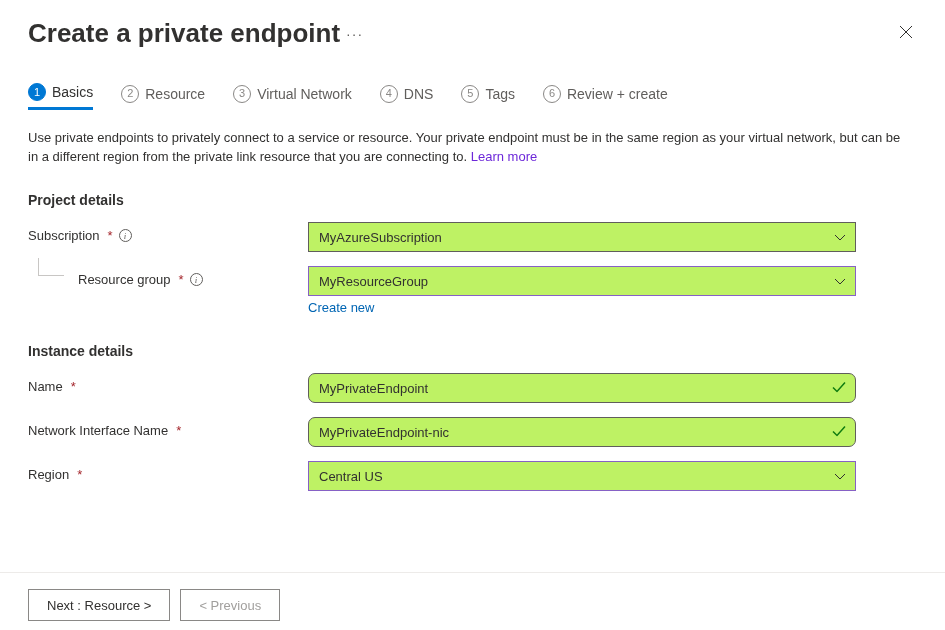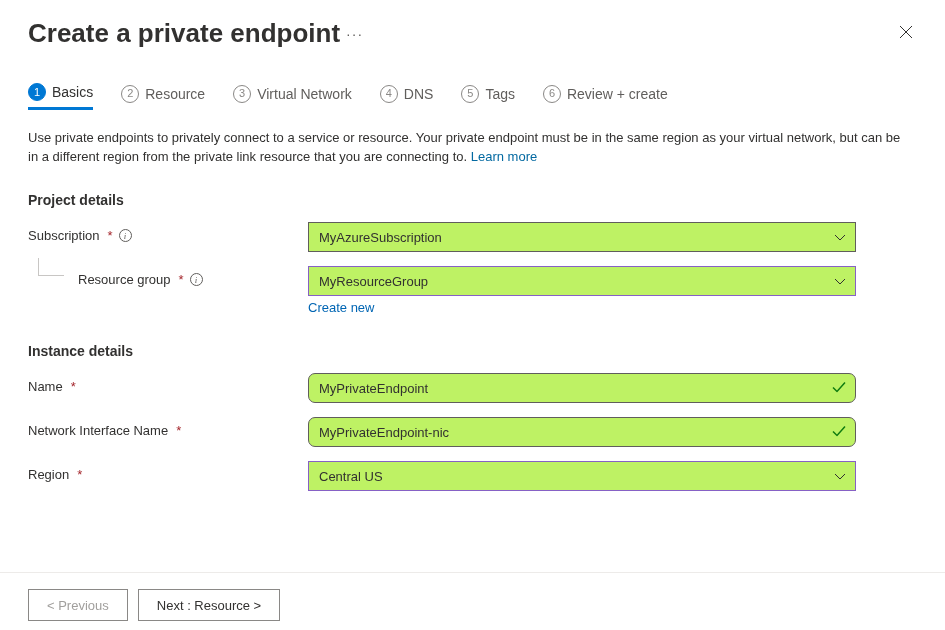--- a/index.html
+++ b/index.html
@@ -26,21 +26,21 @@
     .tab.active .tab-label { color: #323130; font-weight: 400; }
     .tab-num {
       width: 18px; height: 18px; border-radius: 50%;
       border: 1px solid #8a8886; color: #8a8886;
       display: inline-flex; align-items: center; justify-content: center;
       font-size: 11px; line-height: 1;
     }
     .tab.active .tab-num { background: #0078d4; border-color: #0078d4; color: #fff; }
 
     .intro { font-size: 13px; color: #323130; line-height: 19px; max-width: 880px; margin-bottom: 26px; }
-    .link { color: #0369a1; cursor: pointer; }
+    .link { color: #6d28d9; cursor: pointer; }
 
     .section-title { font-size: 14px; font-weight: 600; margin-bottom: 14px; color: #323130; }
 
     .form-rows { display: flex; flex-direction: column; gap: 14px; margin-bottom: 28px; }
     .row { display: flex; align-items: flex-start; }
     .row.indented .label-cell { padding-left: 50px; position: relative; }
     .row.indented .elbow {
       position: absolute; left: 10px; top: -8px; width: 26px; height: 18px;
       border-left: 1px solid #c8c6c4; border-bottom: 1px solid #c8c6c4;
     }
@@ -235,15 +235,15 @@
           </span>
         </div>
       </div>
     </div>
 
   </div>
 
 </div>
 
 <div class="footer">
+  <button class="btn">Next : Resource &gt;</button>
   <button class="btn disabled">&lt; Previous</button>
-  <button class="btn">Next : Resource &gt;</button>
 </div>
 
 </body></html>

